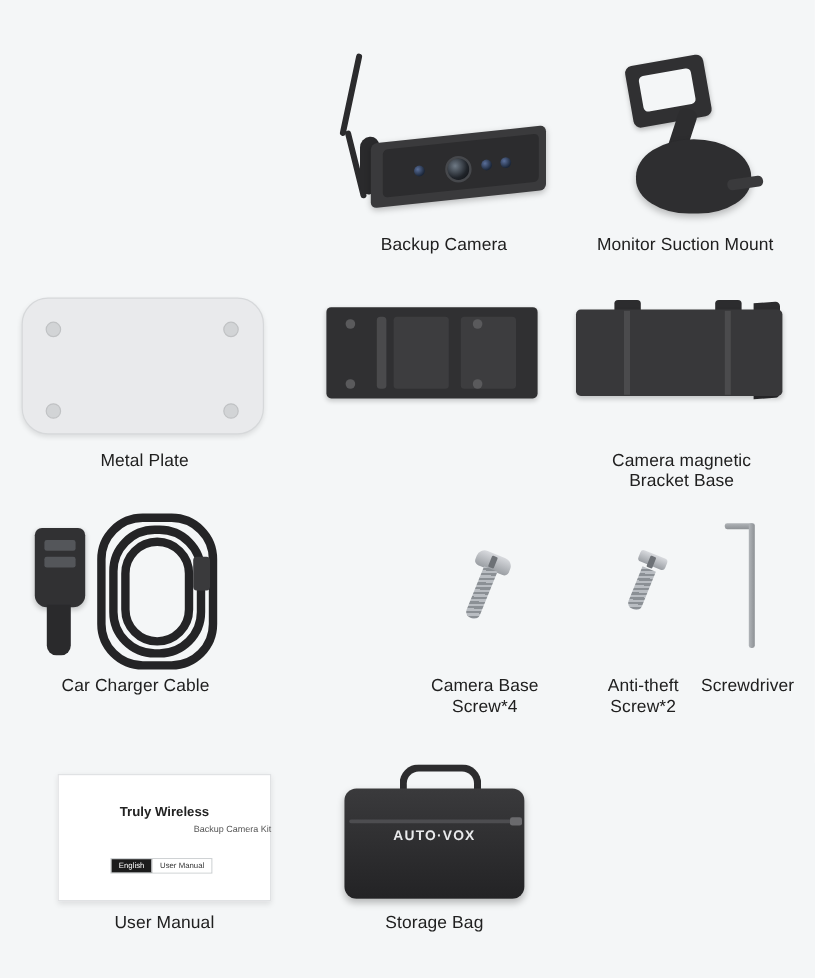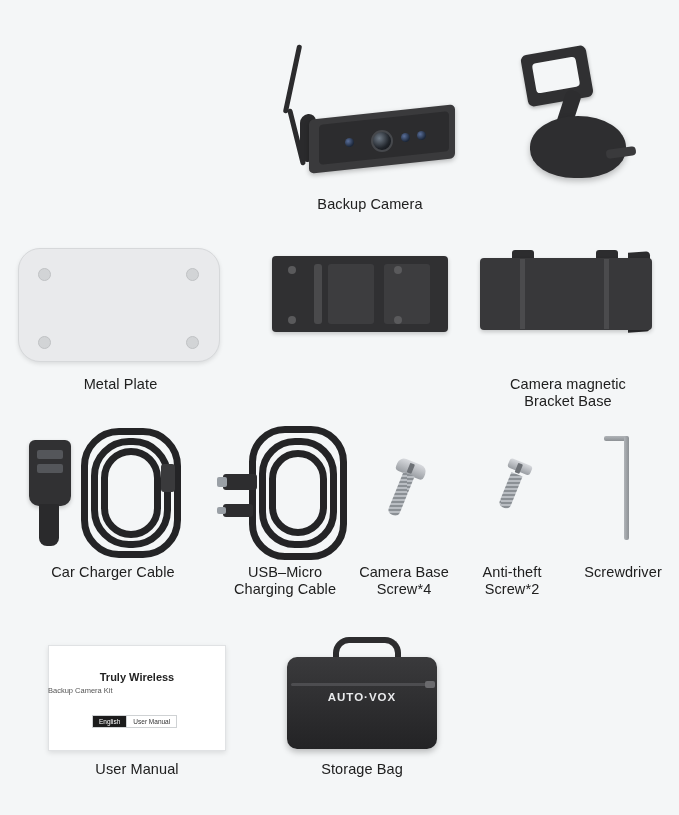--- a/index.html
+++ b/index.html
@@ -441,21 +441,21 @@
     position: absolute;
     left: 0; right: 0; top: 26px;
     text-align: center;
     font-size: 11px;
     font-weight: bold;
     color: #222;
   }
   .man-sub {
     position: absolute;
     left: 0; right: 0; top: 41px;
-    text-align: left;
+    text-align: right;
     font-size: 7.5px;
     color: #555;
   }
   .man-tabs {
     position: absolute;
     left: 44px; top: 70px;
     display: flex;
     border: 1px solid #cfd2d4;
   }
   .man-tab {
@@ -532,20 +532,21 @@
   </div>
 
   <div class="item" id="suction" style="left:486px; top:30px; width:170px;">
     <div class="art">
       <div class="suc-clip"></div>
       <div class="suc-clip-inner"></div>
       <div class="suc-arm"></div>
       <div class="suc-cup"></div>
       <div class="suc-lever"></div>
     </div>
+    <div class="caption">Monitor Suction Mount</div>
   </div>
 
   <div class="item" id="plate" style="left:18px; top:240px; width:205px;">
     <div class="art">
       <div class="plate-body"></div>
       <div class="plate-hole h1"></div>
       <div class="plate-hole h2"></div>
       <div class="plate-hole h3"></div>
       <div class="plate-hole h4"></div>
     </div>
@@ -585,47 +586,34 @@
       <div class="mag-tab t2"></div>
       <div class="mag-rear"></div>
       <div class="mag-body"></div>
       <div class="mag-ridge g1"></div>
       <div class="mag-ridge g2"></div>
     </div>
     <div class="caption">Camera magnetic
 Bracket Base</div>
   </div>
 
-  <div class="item" id="usbcable" style="left:215px; top:418px; width:140px;">
-    <div class="art">
-      <div class="ucoil c1"></div>
-      <div class="ucoil c2"></div>
-      <div class="ucoil c3"></div>
-      <div class="usb-head"></div>
-      <div class="usb-head-tip"></div>
-      <div class="usb-micro"></div>
-      <div class="usb-micro-tip"></div>
-    </div>
-    <div class="caption">USB–Micro
-Charging Cable</div>
-  </div>
 
   <div class="item" id="basescrew" style="left:356px; top:418px; width:96px;">
     <div class="art">
       <div class="screw">
         <div class="screw-head"></div>
         <div class="screw-cross"></div>
         <div class="screw-shaft"></div>
       </div>
     </div>
     <div class="caption">Camera Base
 Screw*4</div>
   </div>
 
-  <div class="item" id="antiscrew" style="left:464px; top:418px; width:96px;">
+  <div class="item" id="antiscrew" style="left:488px; top:418px; width:96px;">
     <div class="art">
       <div class="screw">
         <div class="screw-head flat"></div>
         <div class="screw-cross"></div>
         <div class="screw-shaft short"></div>
       </div>
     </div>
     <div class="caption">Anti-theft
 Screw*2</div>
   </div>

